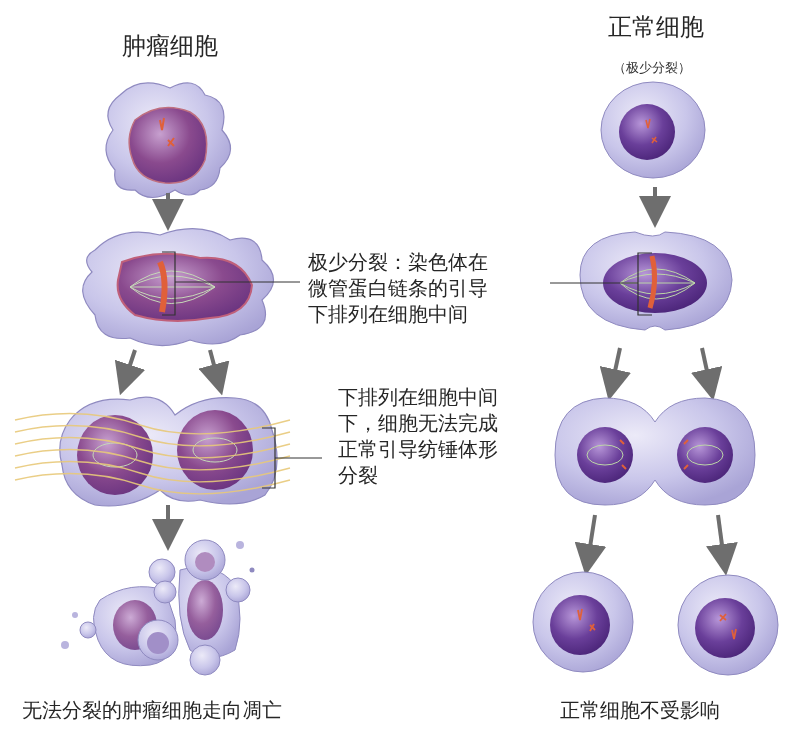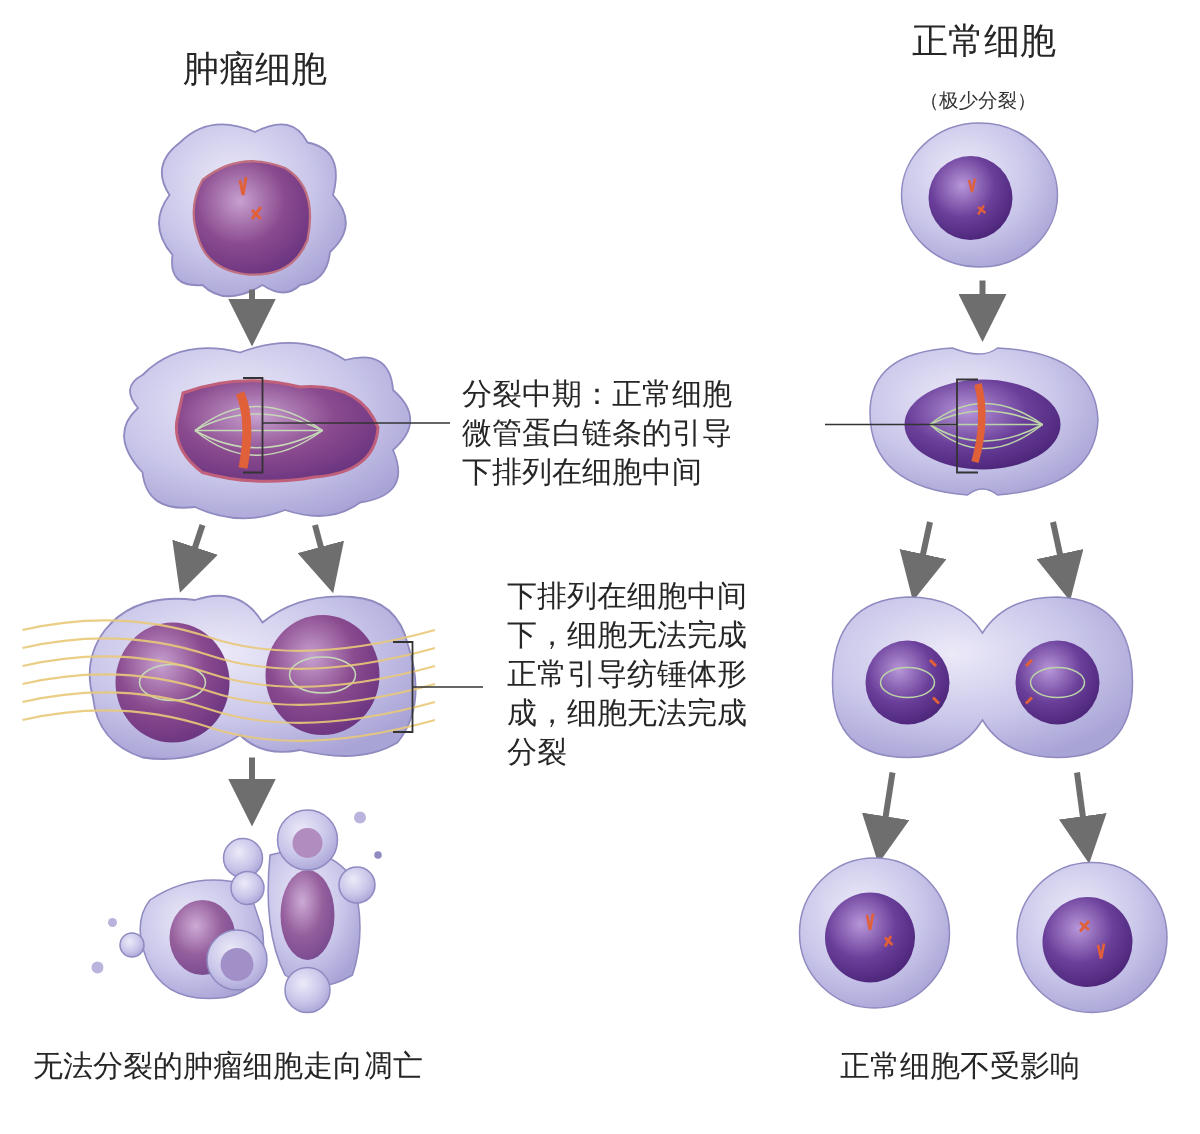--- a/index.html
+++ b/index.html
@@ -161,27 +161,26 @@
     <circle cx="725" cy="628" r="30" fill="url(#nuc)"></circle>
     <path d="M720,615 l6,5 M726,614 l-6,7 M732,630 l2,9 M736,629 l-2,10" stroke="#e0603a" stroke-width="1.8" fill="none"></path>
   </g>
 </svg>
 
 <div class="lbl title" style="left:122px;top:33px;">肿瘤细胞</div>
 <div class="lbl title" style="left:608px;top:14px;">正常细胞</div>
 <div class="lbl sub" style="left:613px;top:55px;">（极少分裂）</div>
 
 <div class="lbl note" style="left:308px;top:249px;">
-  <div>分裂中期：正常细胞</div>
+  <div>极少分裂：染色体在</div>
   <div>微管蛋白链条的引导</div>
   <div>下排列在细胞中间</div>
 </div>
 
 <div class="lbl note" style="left:338px;top:384px;">
   <div>下排列在细胞中间</div>
   <div>下，细胞无法完成</div>
   <div>正常引导纺锤体形</div>
-  <div>成，细胞无法完成</div>
   <div>分裂</div>
 </div>
 
 <div class="lbl" style="left:22px;top:697px;">无法分裂的肿瘤细胞走向凋亡</div>
 <div class="lbl" style="left:560px;top:697px;">正常细胞不受影响</div>
 
 </body></html>

